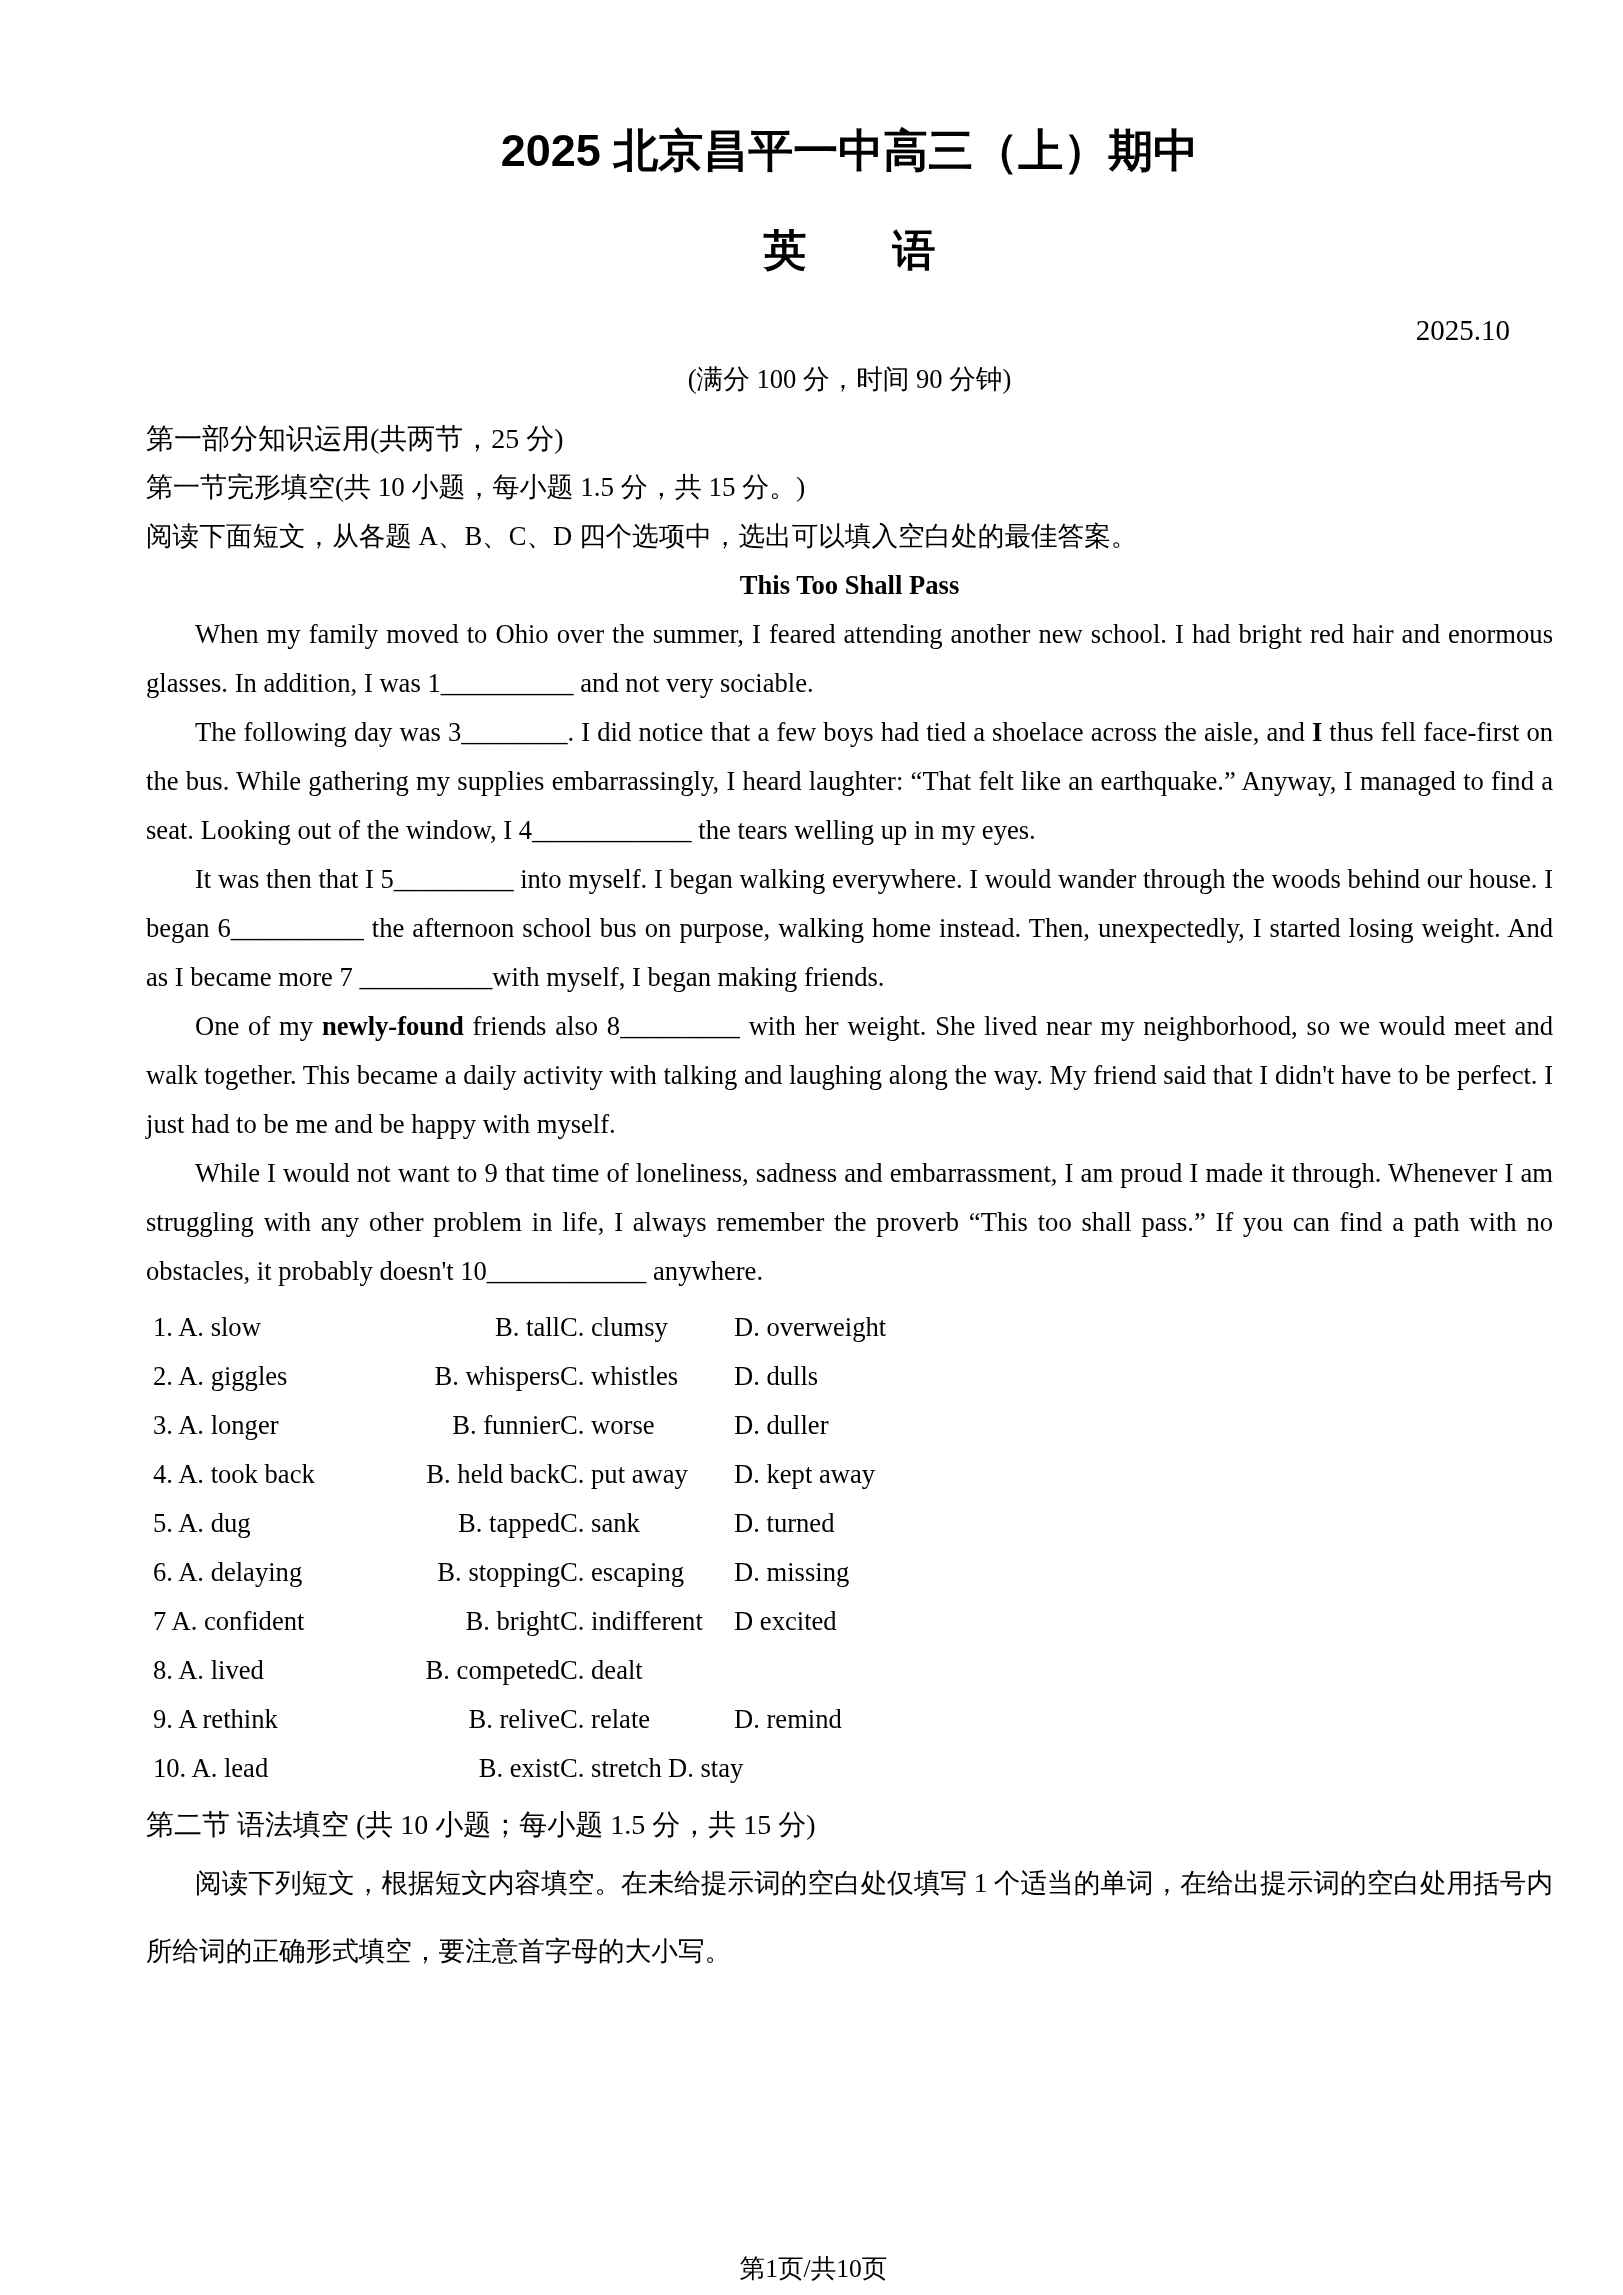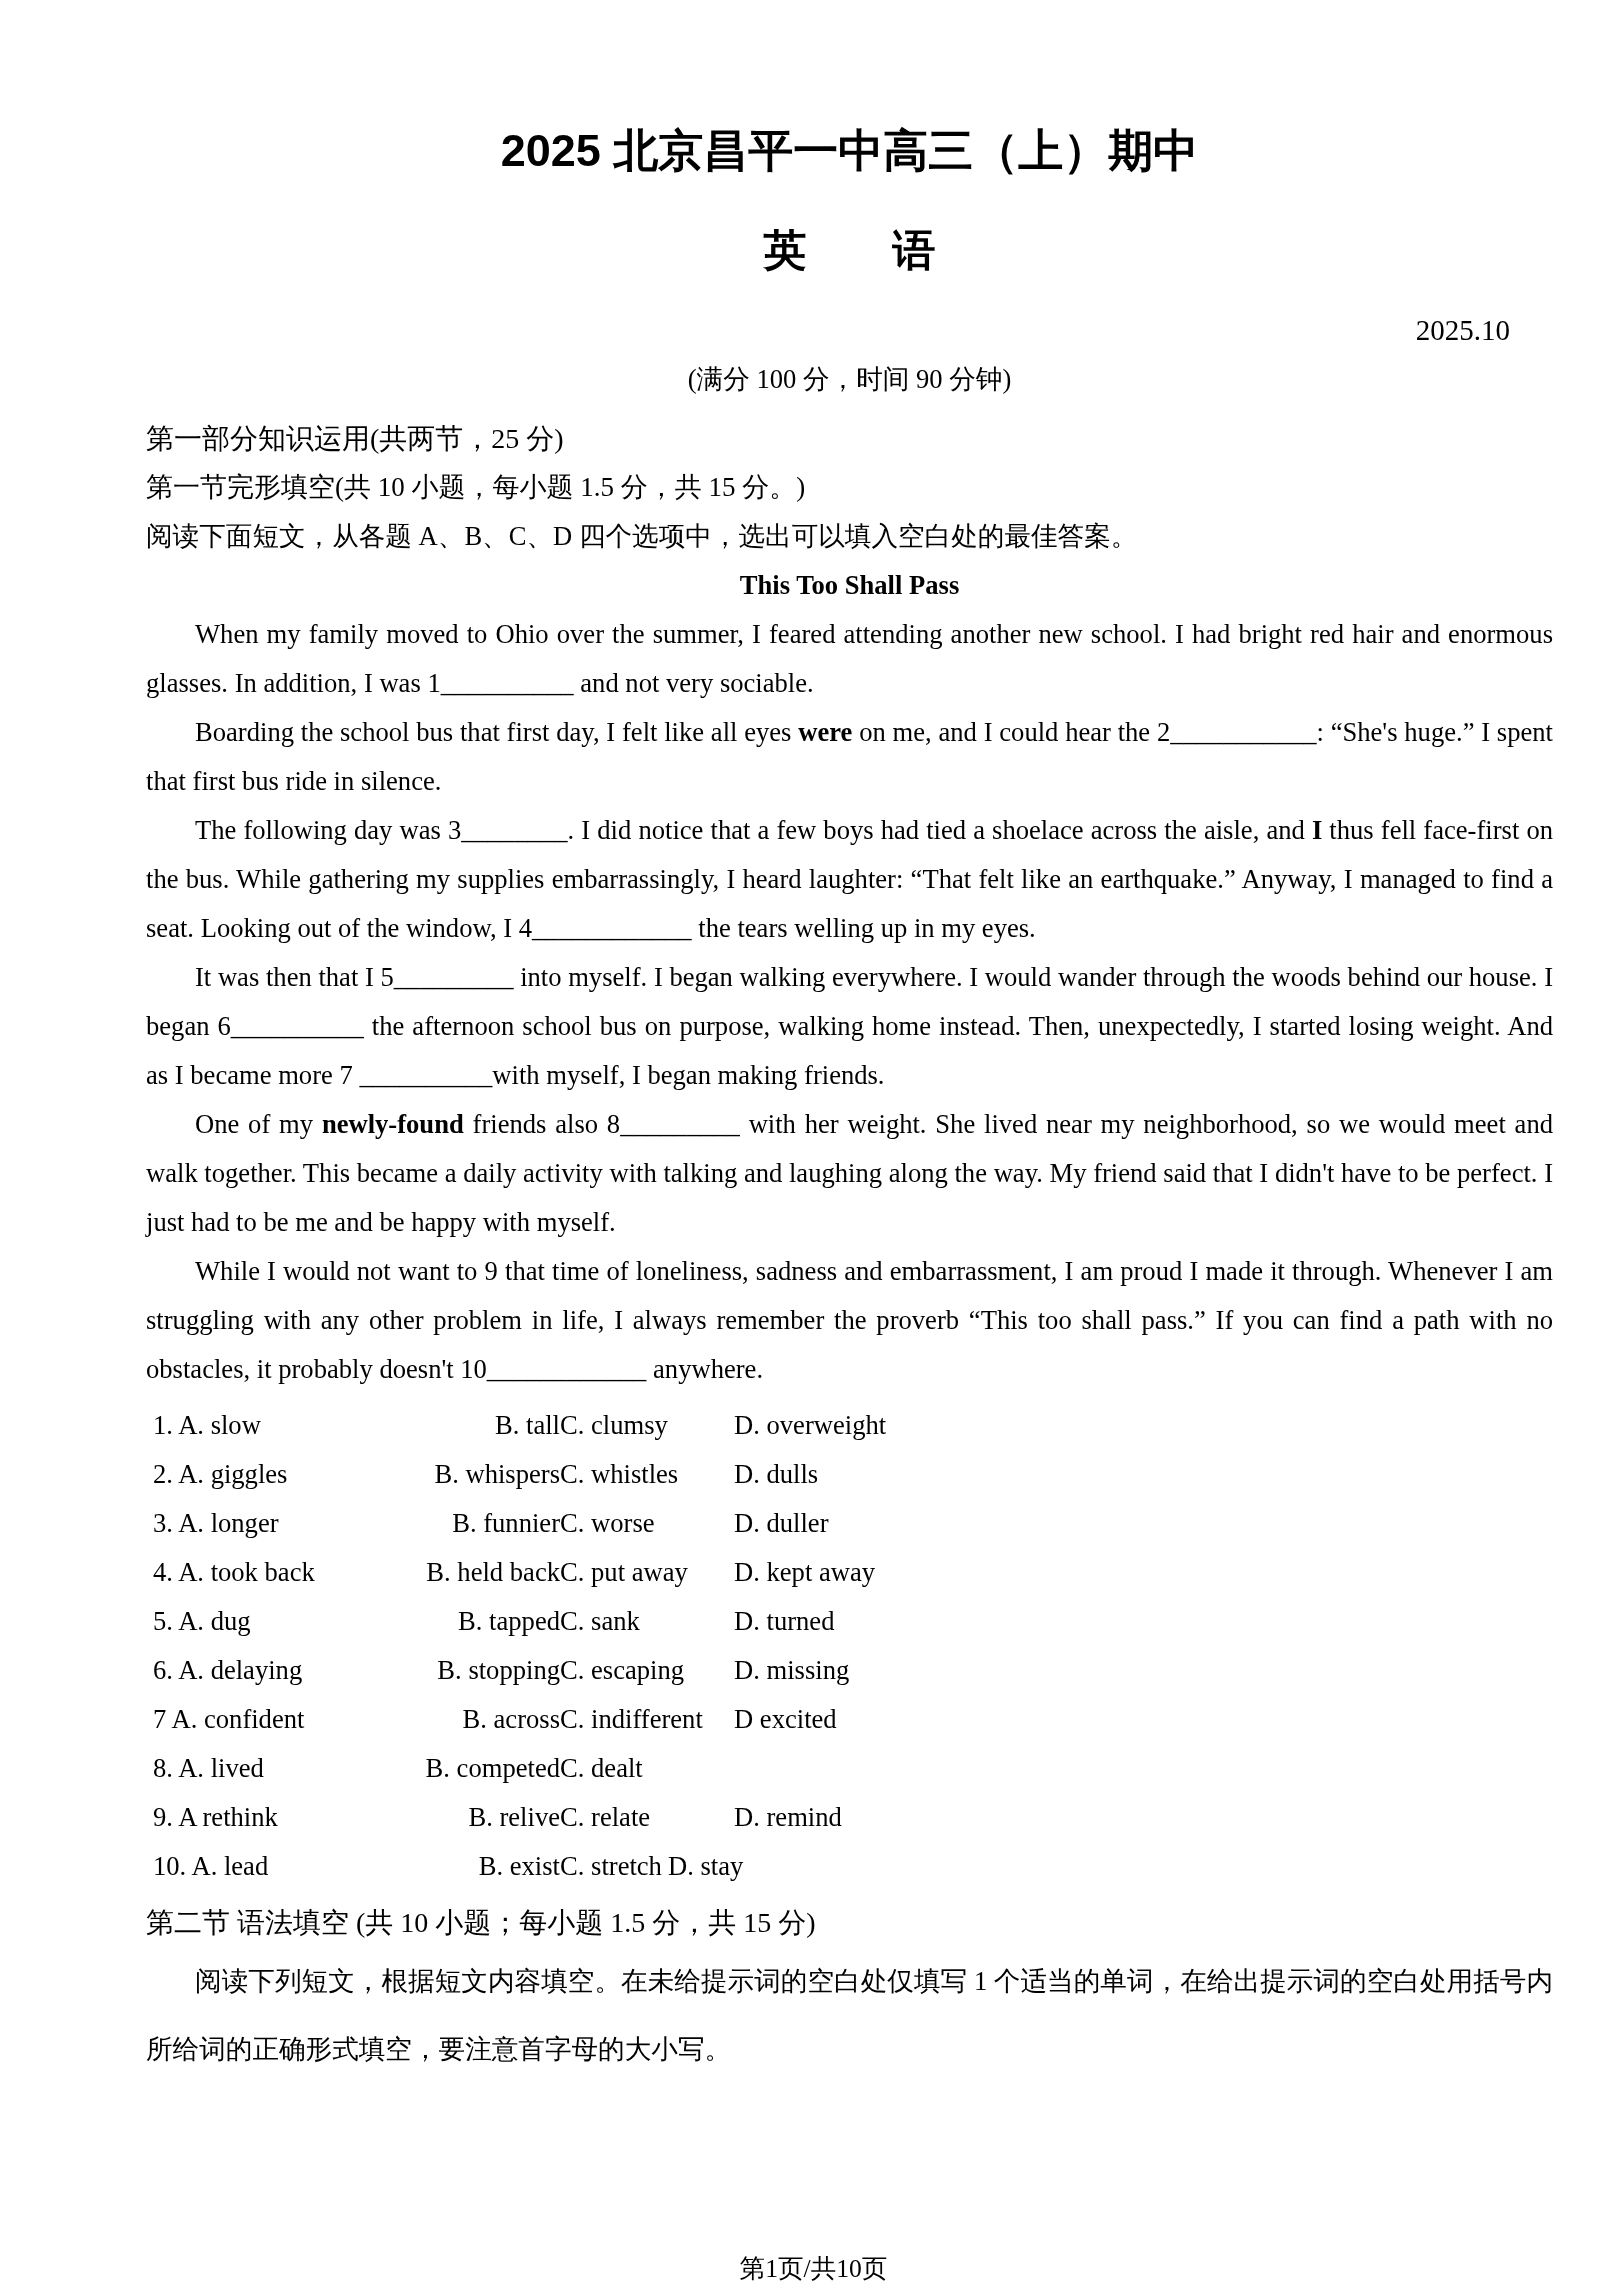--- a/index.html
+++ b/index.html
@@ -107,21 +107,20 @@
   <h3 class="part-heading">第一部分知识运用(共两节，25 分)</h3>
 
   <div class="section-heading">第一节完形填空(共 10 小题，每小题 1.5 分，共 15 分。)</div>
 
   <div class="instruction">阅读下面短文，从各题 A、B、C、D 四个选项中，选出可以填入空白处的最佳答案。</div>
 
   <div class="passage-title">This Too Shall Pass</div>
 
   <div>
     <p class="para"><span>When my family moved to Ohio over the summer, I feared attending another new school. I had bright red hair and enormous glasses. In addition, I was 1__________ and not very sociable.</span></p>
-    <p class="para"><span>Boarding the school bus that first day, I felt like all eyes </span><b>were</b><span> on me, and I could hear the 2___________: “She's huge.” I spent that first bus ride in silence.</span></p>
     <p class="para"><span>The following day was 3________. I did notice that a few boys had tied a shoelace across the aisle, and </span><b>I</b><span> thus fell face-first on the bus. While gathering my supplies embarrassingly, I heard laughter: “That felt like an earthquake.” Anyway, I managed to find a seat. Looking out of the window, I 4____________ the tears welling up in my eyes.</span></p>
     <p class="para"><span>It was then that I 5_________ into myself. I began walking everywhere. I would wander through the woods behind our house. I began 6__________ the afternoon school bus on purpose, walking home instead. Then, unexpectedly, I started losing weight. And as I became more 7 __________with myself, I began making friends.</span></p>
     <p class="para"><span>One of my </span><b>newly-found</b><span> friends also 8_________ with her weight. She lived near my neighborhood, so we would meet and walk together. This became a daily activity with talking and laughing along the way. My friend said that I didn't have to be perfect. I just had to be me and be happy with myself.</span></p>
     <p class="para"><span>While I would not want to 9 that time of loneliness, sadness and embarrassment, I am proud I made it through. Whenever I am struggling with any other problem in life, I always remember the proverb “This too shall pass.” If you can find a path with no obstacles, it probably doesn't 10____________ anywhere.</span></p>
   </div>
 
   <div class="options">
     <div class="opt-row">
       <span class="opt-c1">1. A. slow</span>
       <span class="opt-c2">B. tall</span>
@@ -153,21 +152,21 @@
       <span class="opt-c4">D. turned</span>
     </div>
     <div class="opt-row">
       <span class="opt-c1">6. A. delaying</span>
       <span class="opt-c2">B. stopping</span>
       <span class="opt-c3">C. escaping</span>
       <span class="opt-c4">D. missing</span>
     </div>
     <div class="opt-row">
       <span class="opt-c1">7 A. confident</span>
-      <span class="opt-c2">B. across</span>
+      <span class="opt-c2">B. bright</span>
       <span class="opt-c3">C. indifferent</span>
       <span class="opt-c4">D excited</span>
     </div>
     <div class="opt-row">
       <span class="opt-c1">8. A. lived</span>
       <span class="opt-c2">B. competed</span>
       <span class="opt-c3">C. dealt</span>
     </div>
     <div class="opt-row">
       <span class="opt-c1">9. A rethink</span>

